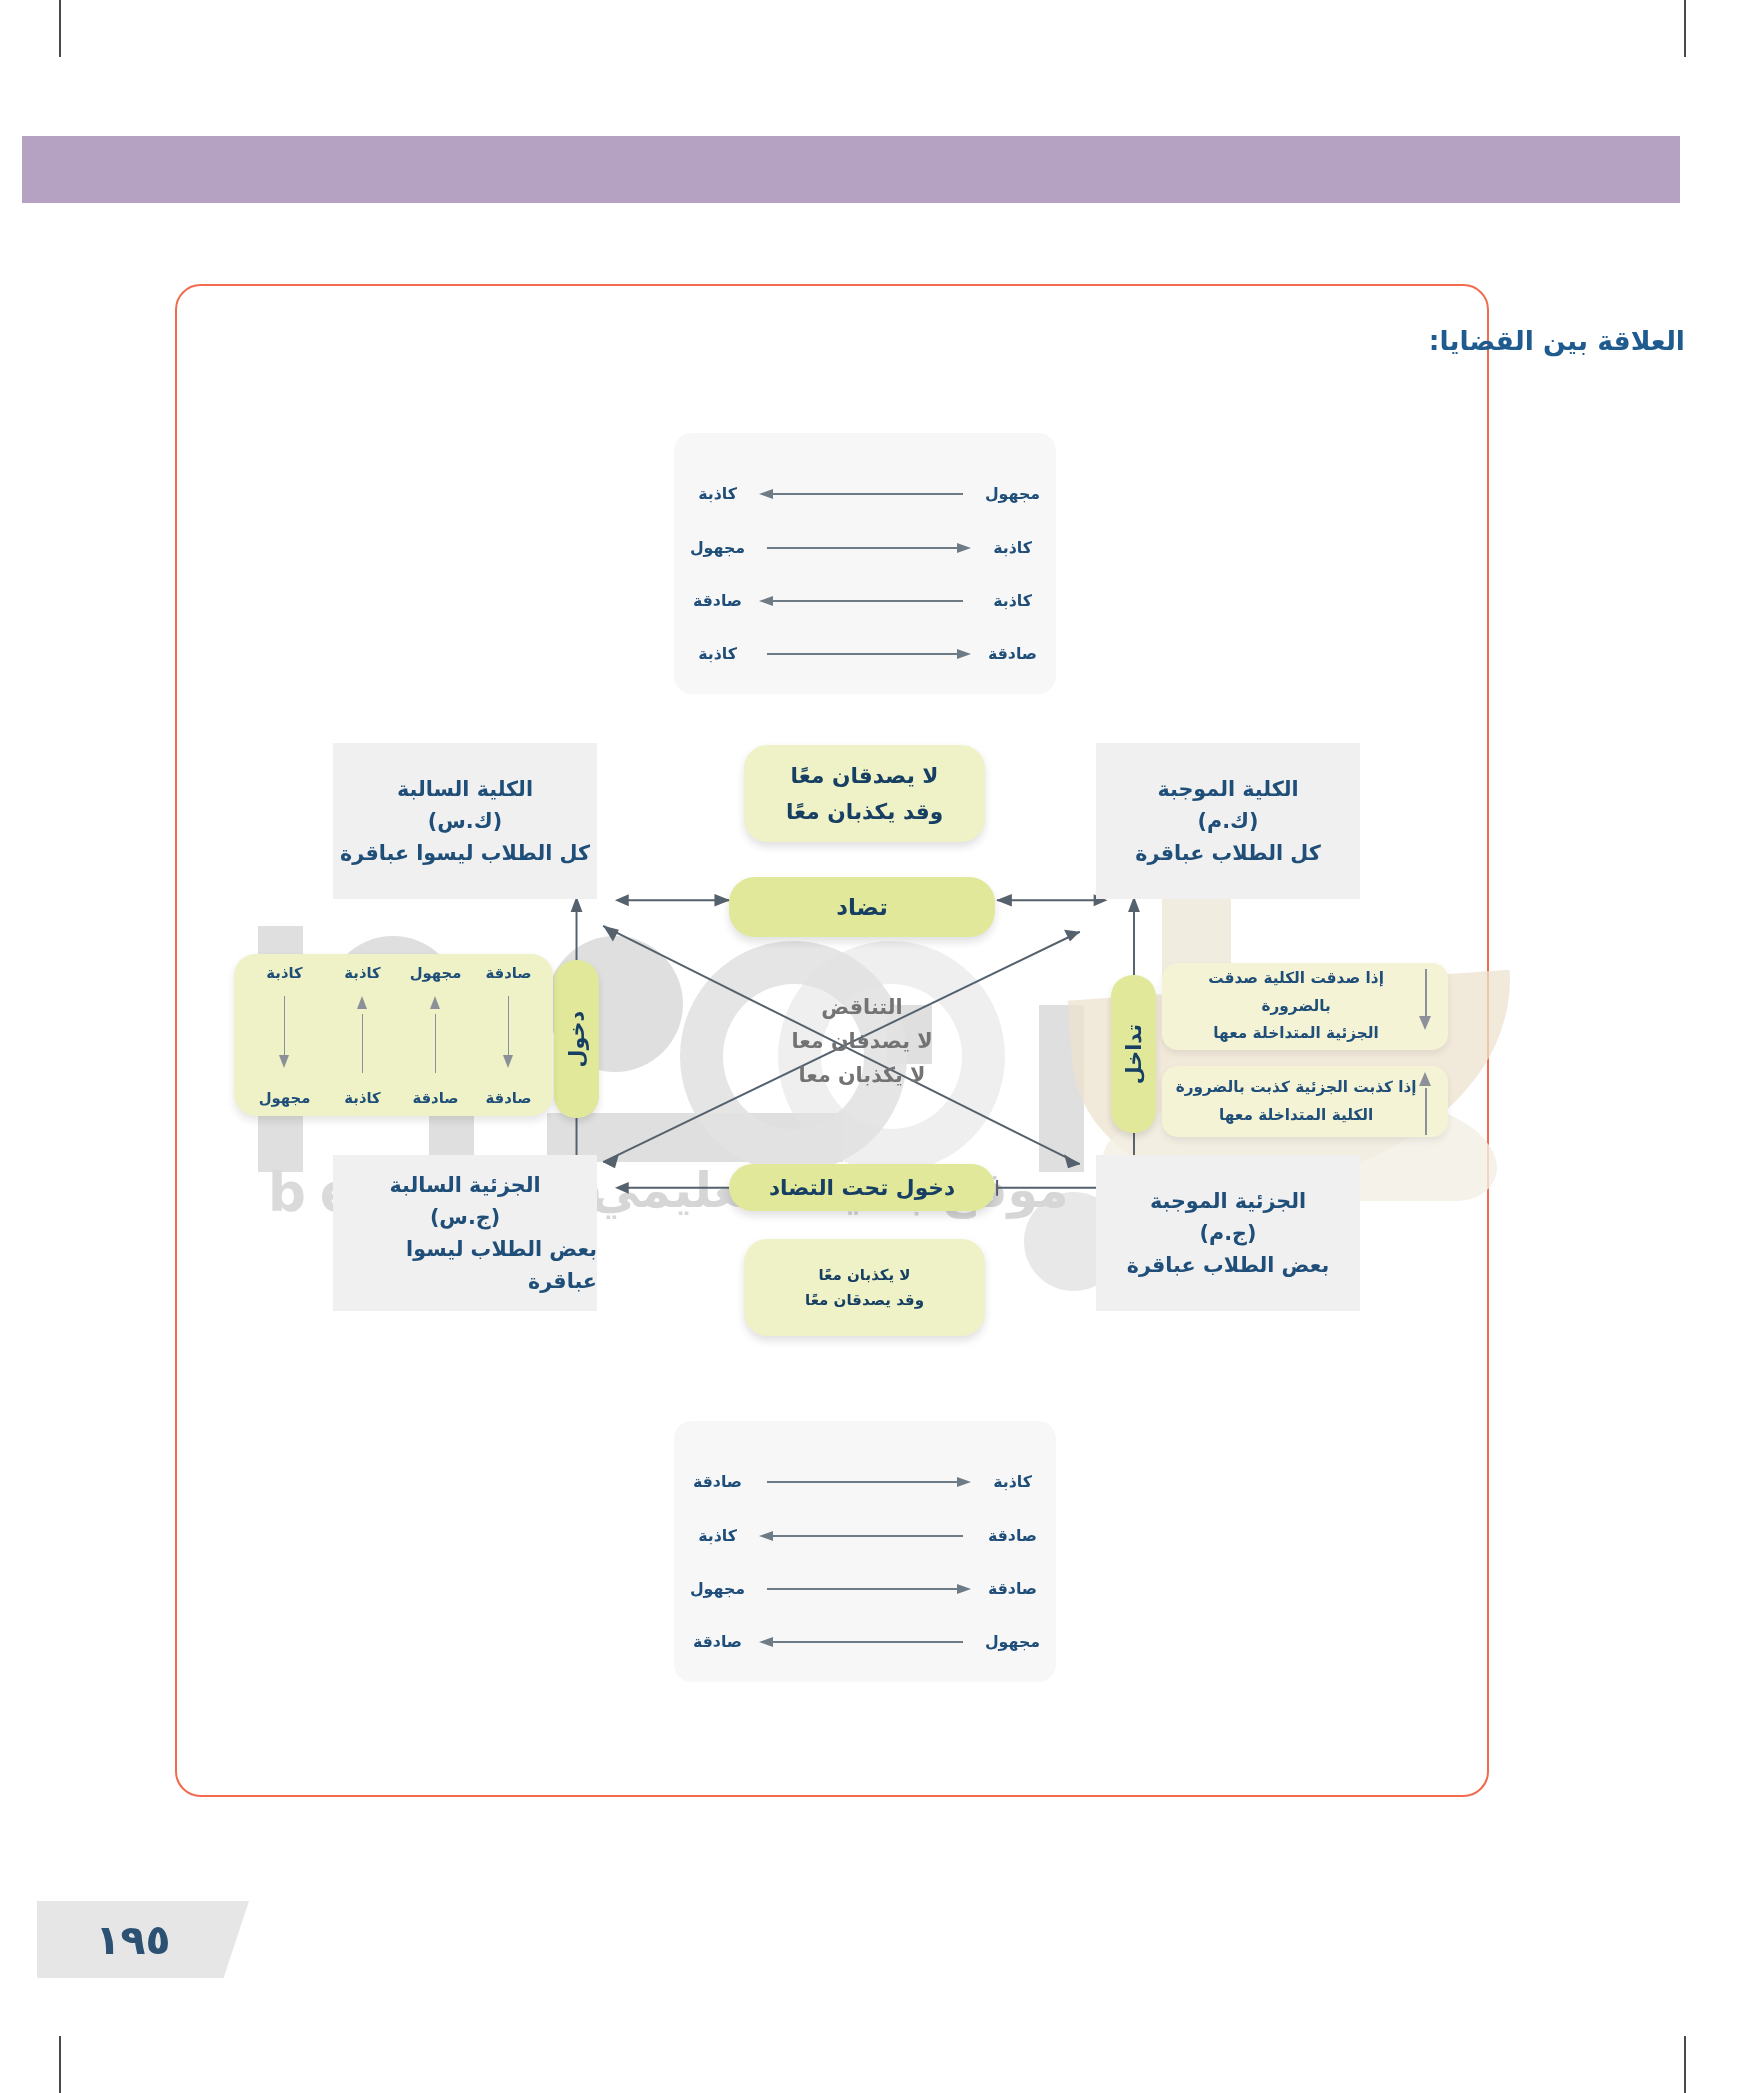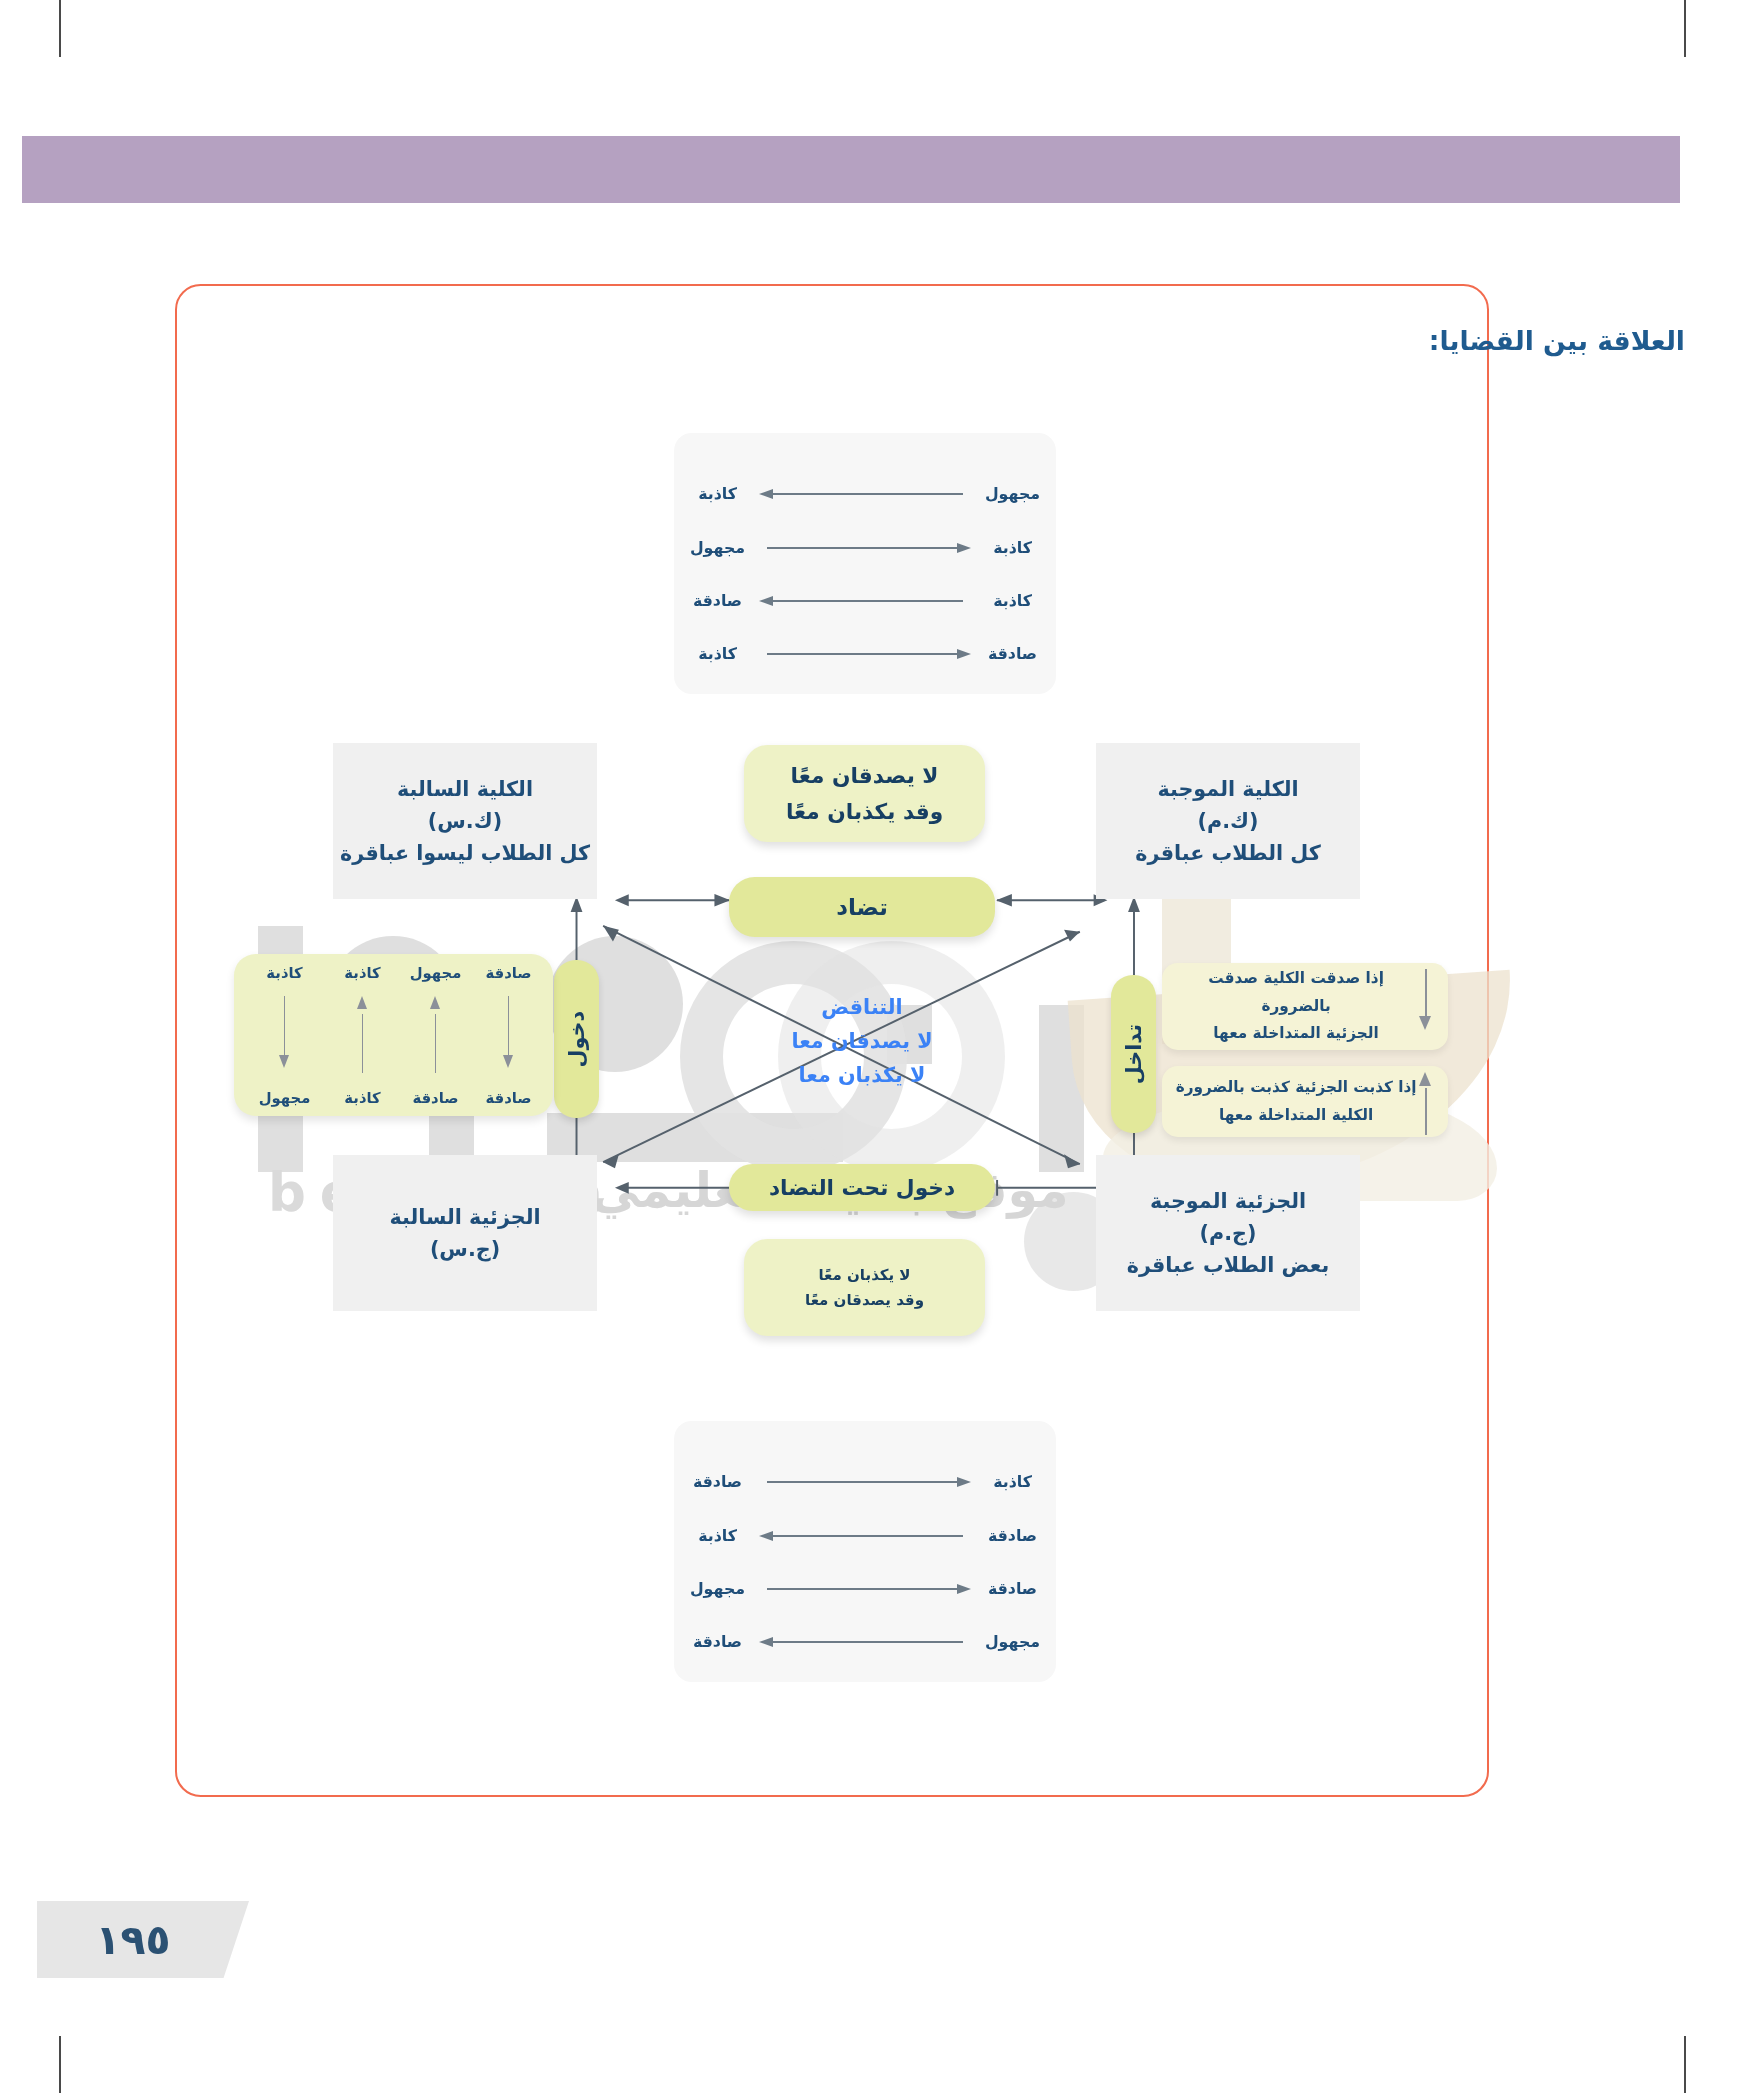--- a/index.html
+++ b/index.html
@@ -125,21 +125,21 @@
   .vpill span{
     writing-mode:vertical-rl;transform:rotate(180deg);
     font-size:20.7px;font-weight:700;color:#173f63;white-space:nowrap;
   }
   .vpill-left{left:554px;top:960px;width:45px;height:158px;}
   .vpill-right{left:1111px;top:975px;width:45px;height:158px;}
 
   
   .centre-text{
     position:absolute;left:724px;top:990px;width:276px;
-    text-align:center;color:#3b82f6;font-weight:700;font-size:20.7px;line-height:1.65;
+    text-align:center;color:#737373;font-weight:700;font-size:20.7px;line-height:1.65;
   }
 
   
   .connectors{position:absolute;left:0;top:0;width:1744px;height:2093px;
               pointer-events:none;}
 
   
   .note-box{
     position:absolute;background:#f5f3d6;border-radius:15.8px;
     color:#1f4e79;font-weight:700;font-size:15.3px;line-height:1.8;
@@ -338,20 +338,21 @@
 
 <div class="prop-box pb-tr">
   <div class="pb-title">الكلية الموجبة</div>
   <div class="pb-code">(ك.م)</div>
   <div class="pb-example">كل الطلاب عباقرة</div>
 </div>
 
 <div class="prop-box pb-bl">
   <div class="pb-title">الجزئية السالبة</div>
   <div class="pb-code">(ج.س)</div>
+  <div class="pb-example">بعض الطلاب ليسوا عباقرة</div>
 </div>
 
 <div class="prop-box pb-br">
   <div class="pb-title">الجزئية الموجبة</div>
   <div class="pb-code">(ج.م)</div>
   <div class="pb-example">بعض الطلاب عباقرة</div>
 </div>
 
 <div class="pill soft pill-top-note">
   <div>لا يصدقان معًا</div>

